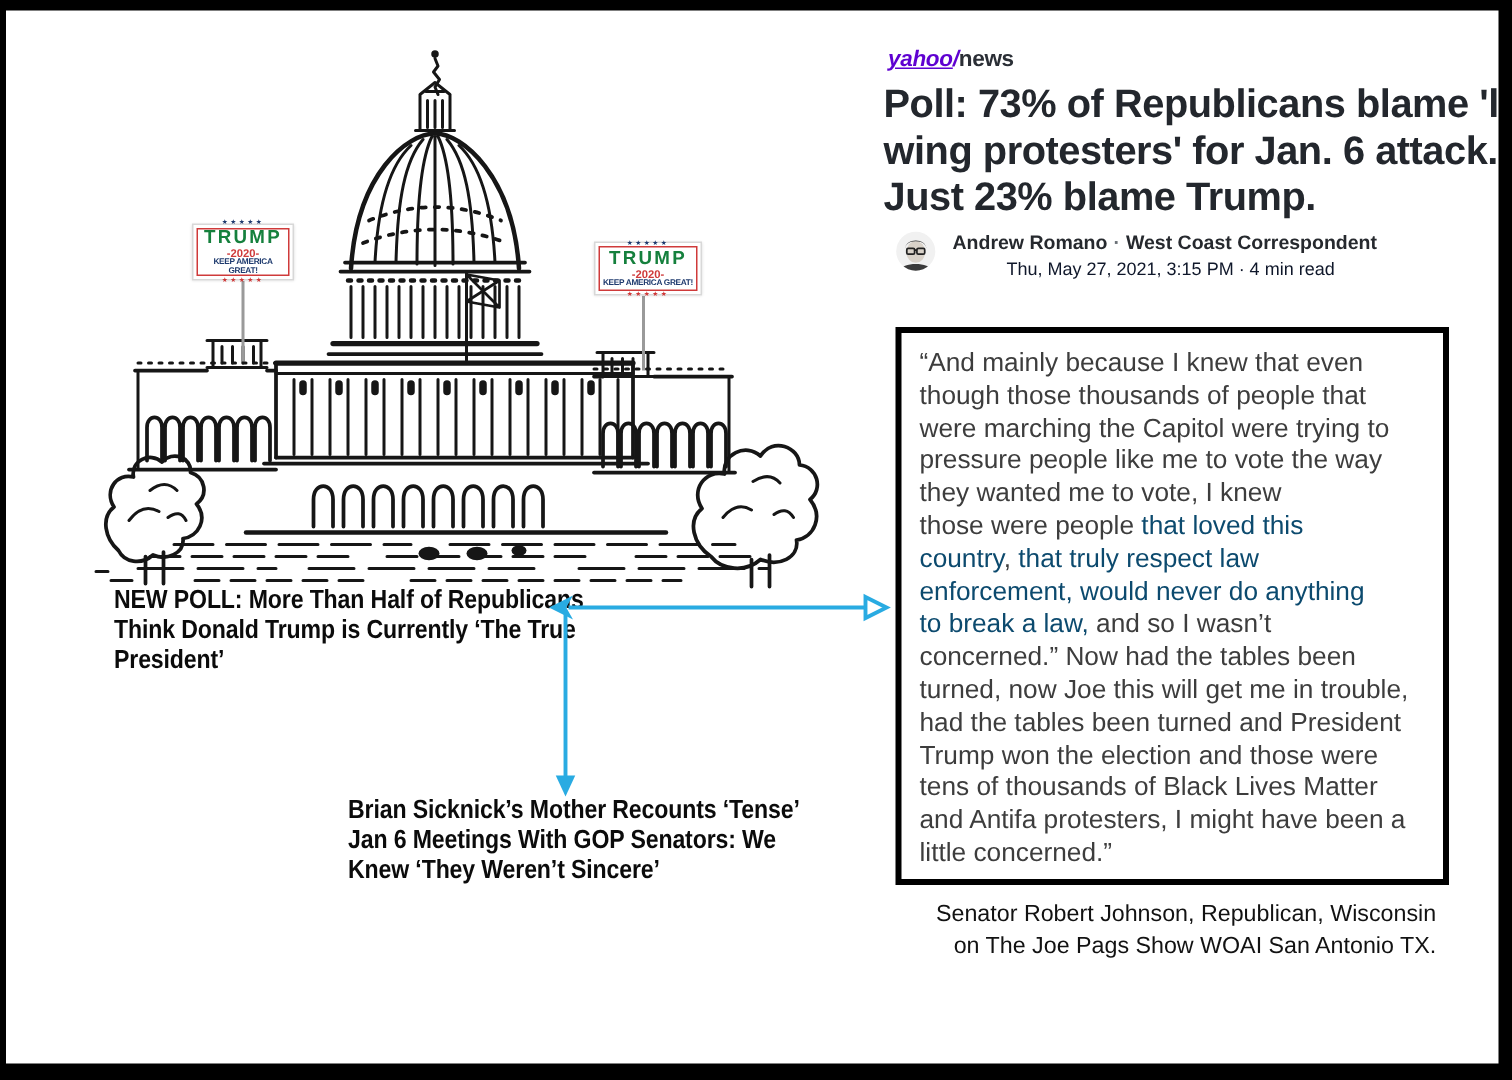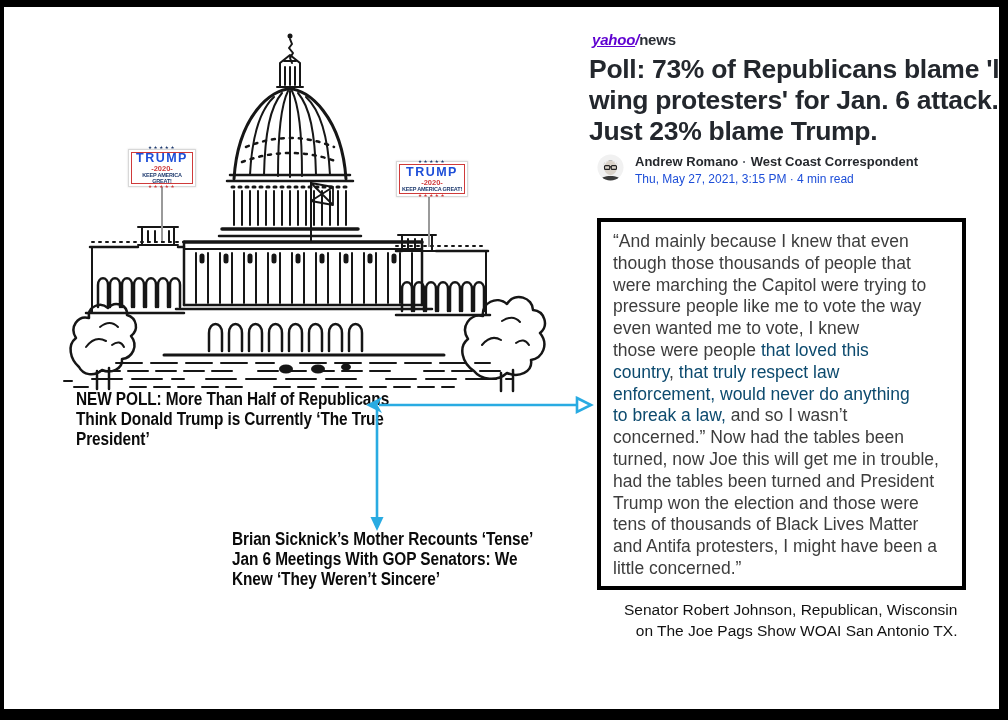--- a/index.html
+++ b/index.html
@@ -14,41 +14,41 @@
   #capitol-svg{position:absolute;left:30px;top:8px;}
 
   
   .trump-sign{position:absolute;background:#fff;border:1px solid #d8d8d8;padding:2px;z-index:5;
     box-shadow:0 0 2px rgba(0,0,0,.15);}
   .sign-inner{border:1.6px solid #cf3a3a;width:100%;height:100%;display:flex;flex-direction:column;
     align-items:center;justify-content:center;line-height:1;text-align:center;}
   .sign-stars{font-size:4.5px;letter-spacing:1.6px;}
   .sign-stars.navy{color:#1e3a6e;}
   .sign-stars.red{color:#cf3a3a;}
-  .sign-title{font-size:12.5px;font-weight:700;color:#1d4ed8;letter-spacing:1.5px;margin:1px 0 0.5px;}
+  .sign-title{font-size:12.5px;font-weight:700;color:#15803d;letter-spacing:1.5px;margin:1px 0 0.5px;}
   .sign-year{font-size:7.5px;font-weight:700;color:#cf3a3a;margin-bottom:1px;}
   .sign-slogan{font-size:5.5px;font-weight:700;color:#1e3a6e;letter-spacing:-0.2px;margin-bottom:1px;}
   .sign-pole{position:absolute;width:2px;background:#9a9a9a;z-index:4;}
 
   
   .news-headline{position:absolute;font-weight:700;color:#0b0b0b;font-size:17.5px;line-height:1.14;
     transform:scaleX(0.88);transform-origin:0 0;letter-spacing:-0.1px;white-space:nowrap;}
 
   
   .yahoo-logo{position:absolute;font-size:15px;font-weight:700;letter-spacing:-0.2px;}
   .yahoo-logo .brand{color:#5f01d1;font-style:italic;text-decoration:underline;}
   .yahoo-logo .slash{color:#5f01d1;font-style:italic;}
   .yahoo-logo .section{color:#2b2f36;}
   .yahoo-headline{position:absolute;font-size:26.5px;font-weight:700;color:#23272d;line-height:31px;
     letter-spacing:-0.3px;white-space:nowrap;}
   .byline{position:absolute;display:flex;gap:11px;align-items:flex-start;}
   .byline-text{display:flex;flex-direction:column;gap:3px;}
   .byline-name-row{font-size:13px;font-weight:700;color:#26292e;}
   .byline-name-row .dot{color:#6a7076;font-weight:700;padding:0 4px;}
-  .byline-meta{font-size:12px;color:#1d4ed8;}
+  .byline-meta{font-size:12px;color:#0f172a;margin-left:36px;}
 
   
   .quote-box{position:absolute;border:4px solid #000;background:#fff;padding:9px 12px;
     font-size:17.5px;line-height:21.8px;color:#3d3d3d;overflow:hidden;}
   .quote-line{white-space:nowrap;}
   .seg{font-weight:400;}
   .seg.red{color:#0c4a6e;font-weight:400;}
   .quote-caption{position:absolute;font-size:15.5px;color:#121212;line-height:1.35;text-align:right;}
   .caption-line{white-space:nowrap;}
 
@@ -218,21 +218,21 @@
       </div>
       <div class="byline-meta">Thu, May 27, 2021, 3:15 PM  ·  4 min read</div>
     </div>
   </div>
 
   <div class="quote-box" style="left:593px;top:211px;width:369px;height:372px;">
     <div class="quote-line"><span class="seg">“And mainly because I knew that even</span></div>
     <div class="quote-line"><span class="seg">though those thousands of people that</span></div>
     <div class="quote-line"><span class="seg">were marching the Capitol were trying to</span></div>
     <div class="quote-line"><span class="seg">pressure people like me to vote the way</span></div>
-    <div class="quote-line"><span class="seg">even wanted me to vote, I knew</span></div>
+    <div class="quote-line"><span class="seg">they wanted me to vote, I knew</span></div>
     <div class="quote-line"><span class="seg">those were people </span><span class="seg red">that loved this</span></div>
     <div class="quote-line"><span class="seg red">country</span><span class="seg">, </span><span class="seg red">that truly respect law</span></div>
     <div class="quote-line"><span class="seg red">enforcement, would never do anything</span></div>
     <div class="quote-line"><span class="seg red">to break a law,</span><span class="seg"> and so I wasn’t</span></div>
     <div class="quote-line"><span class="seg">concerned.” Now had the tables been</span></div>
     <div class="quote-line"><span class="seg">turned, now Joe this will get me in trouble,</span></div>
     <div class="quote-line"><span class="seg">had the tables been turned and President</span></div>
     <div class="quote-line"><span class="seg">Trump won the election and those were</span></div>
     <div class="quote-line"><span class="seg">tens of thousands of Black Lives Matter</span></div>
     <div class="quote-line"><span class="seg">and Antifa protesters, I might have been a</span></div>

